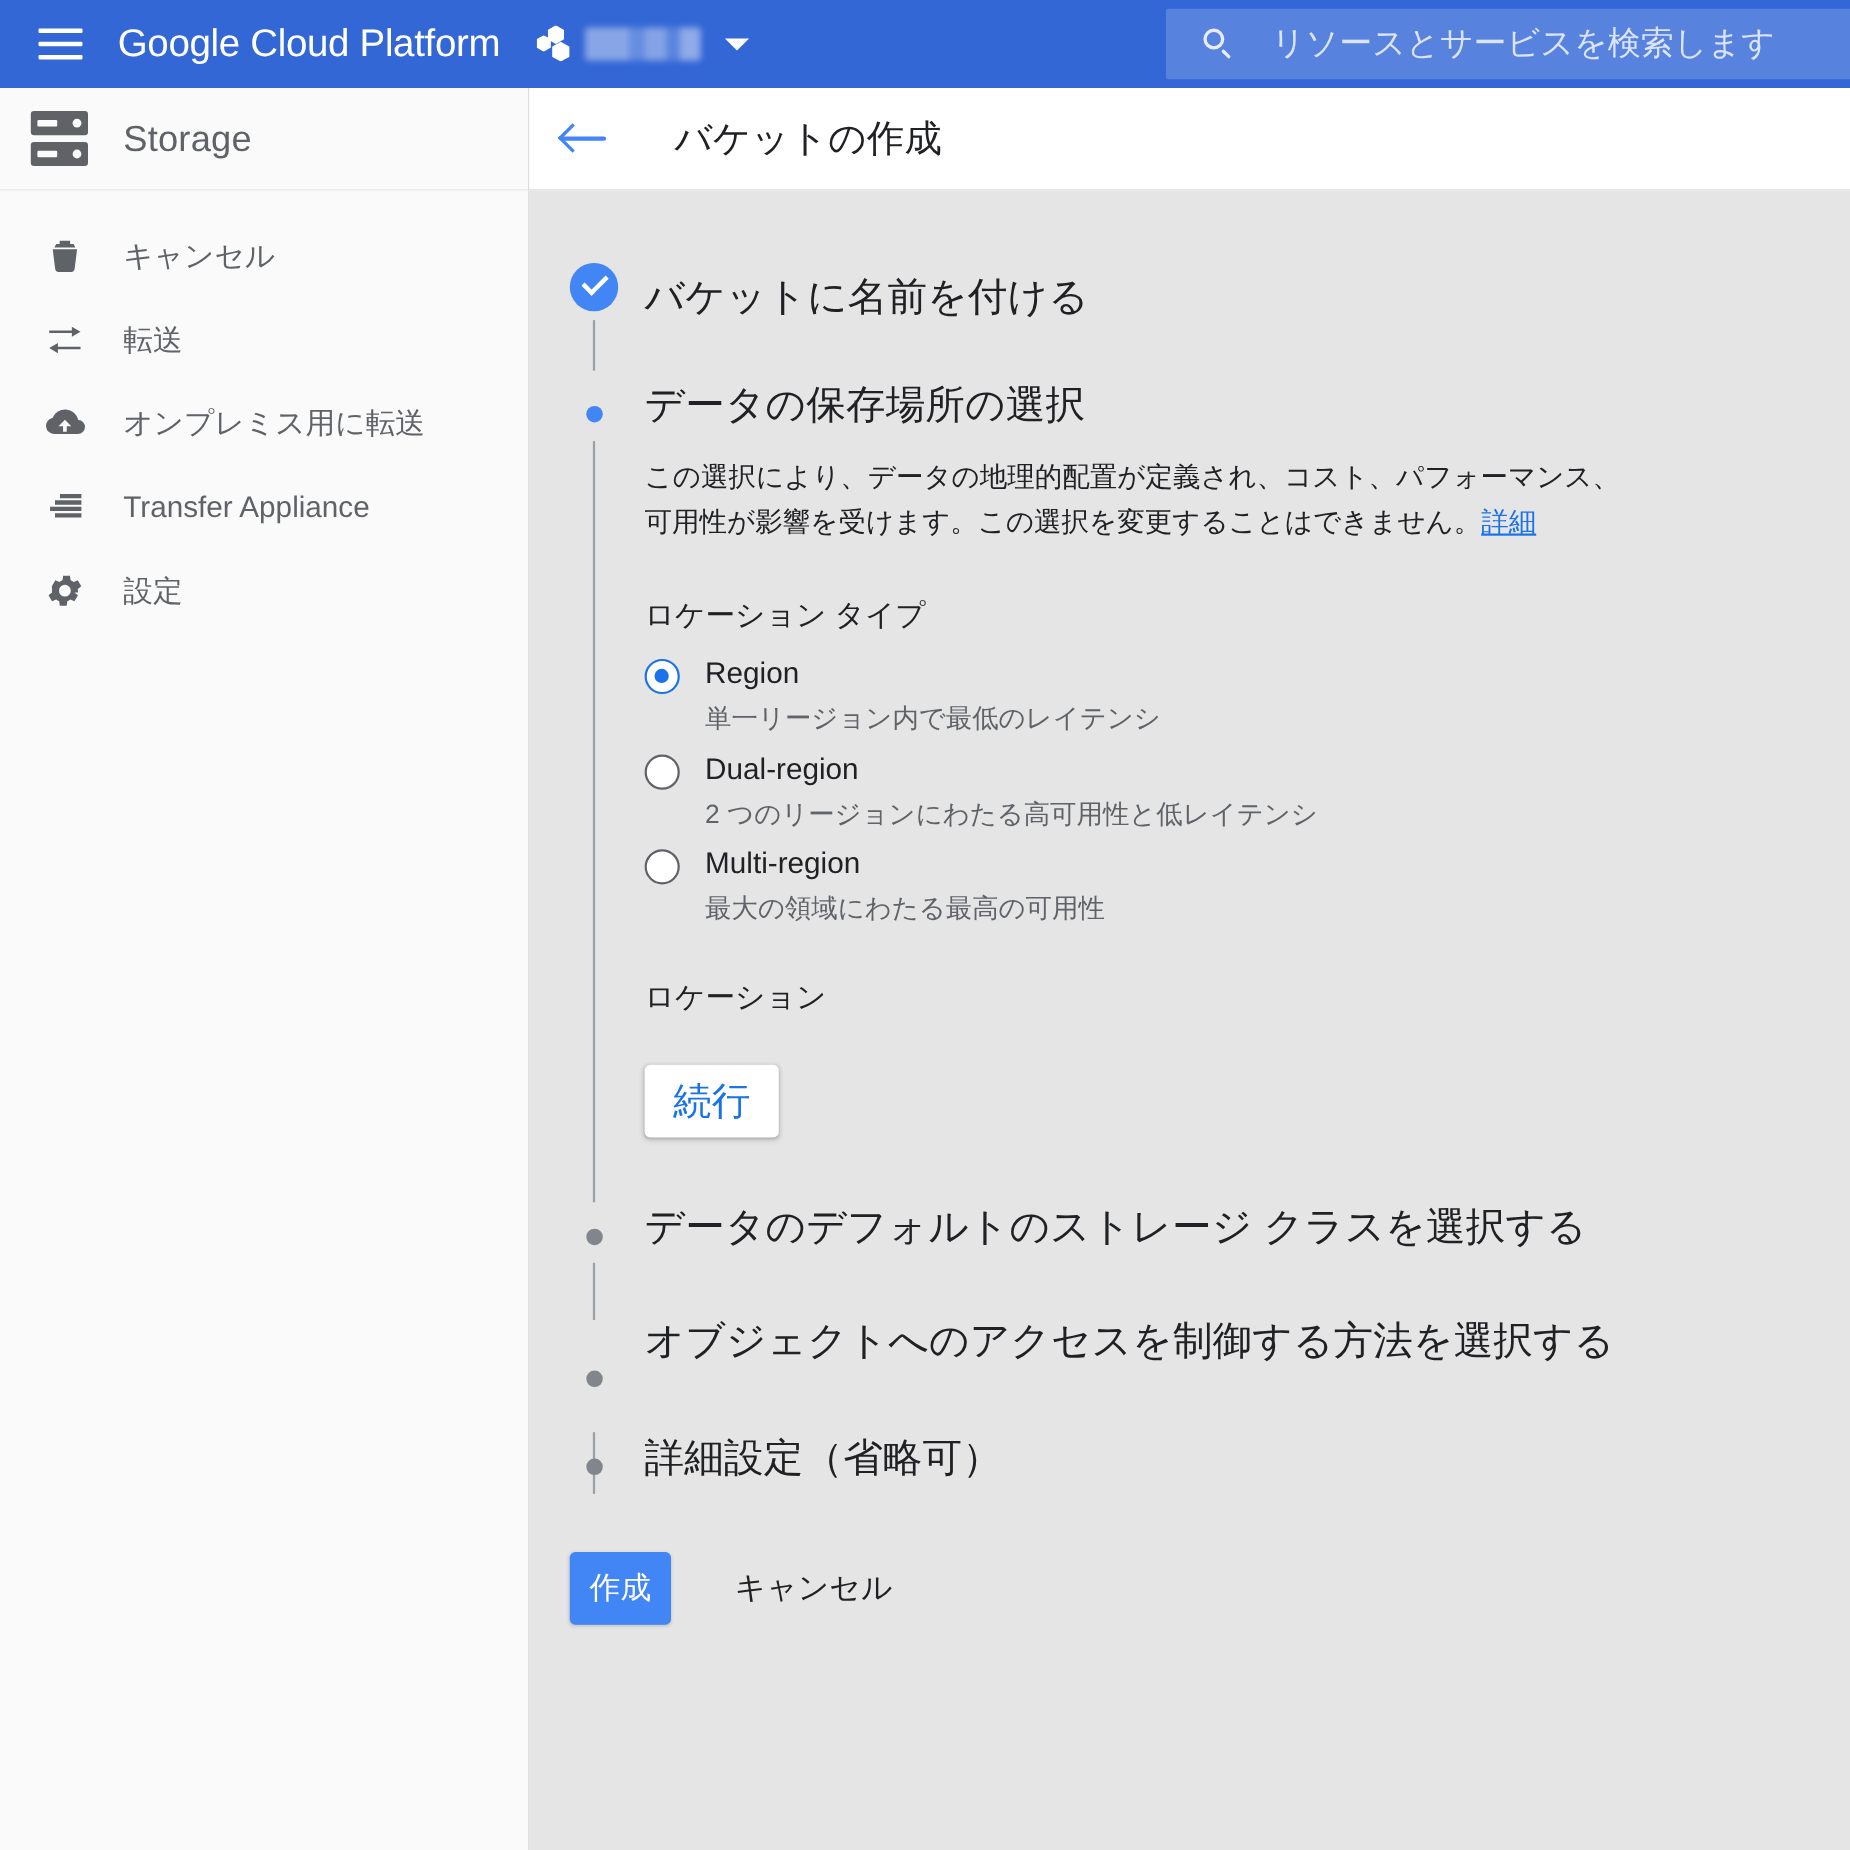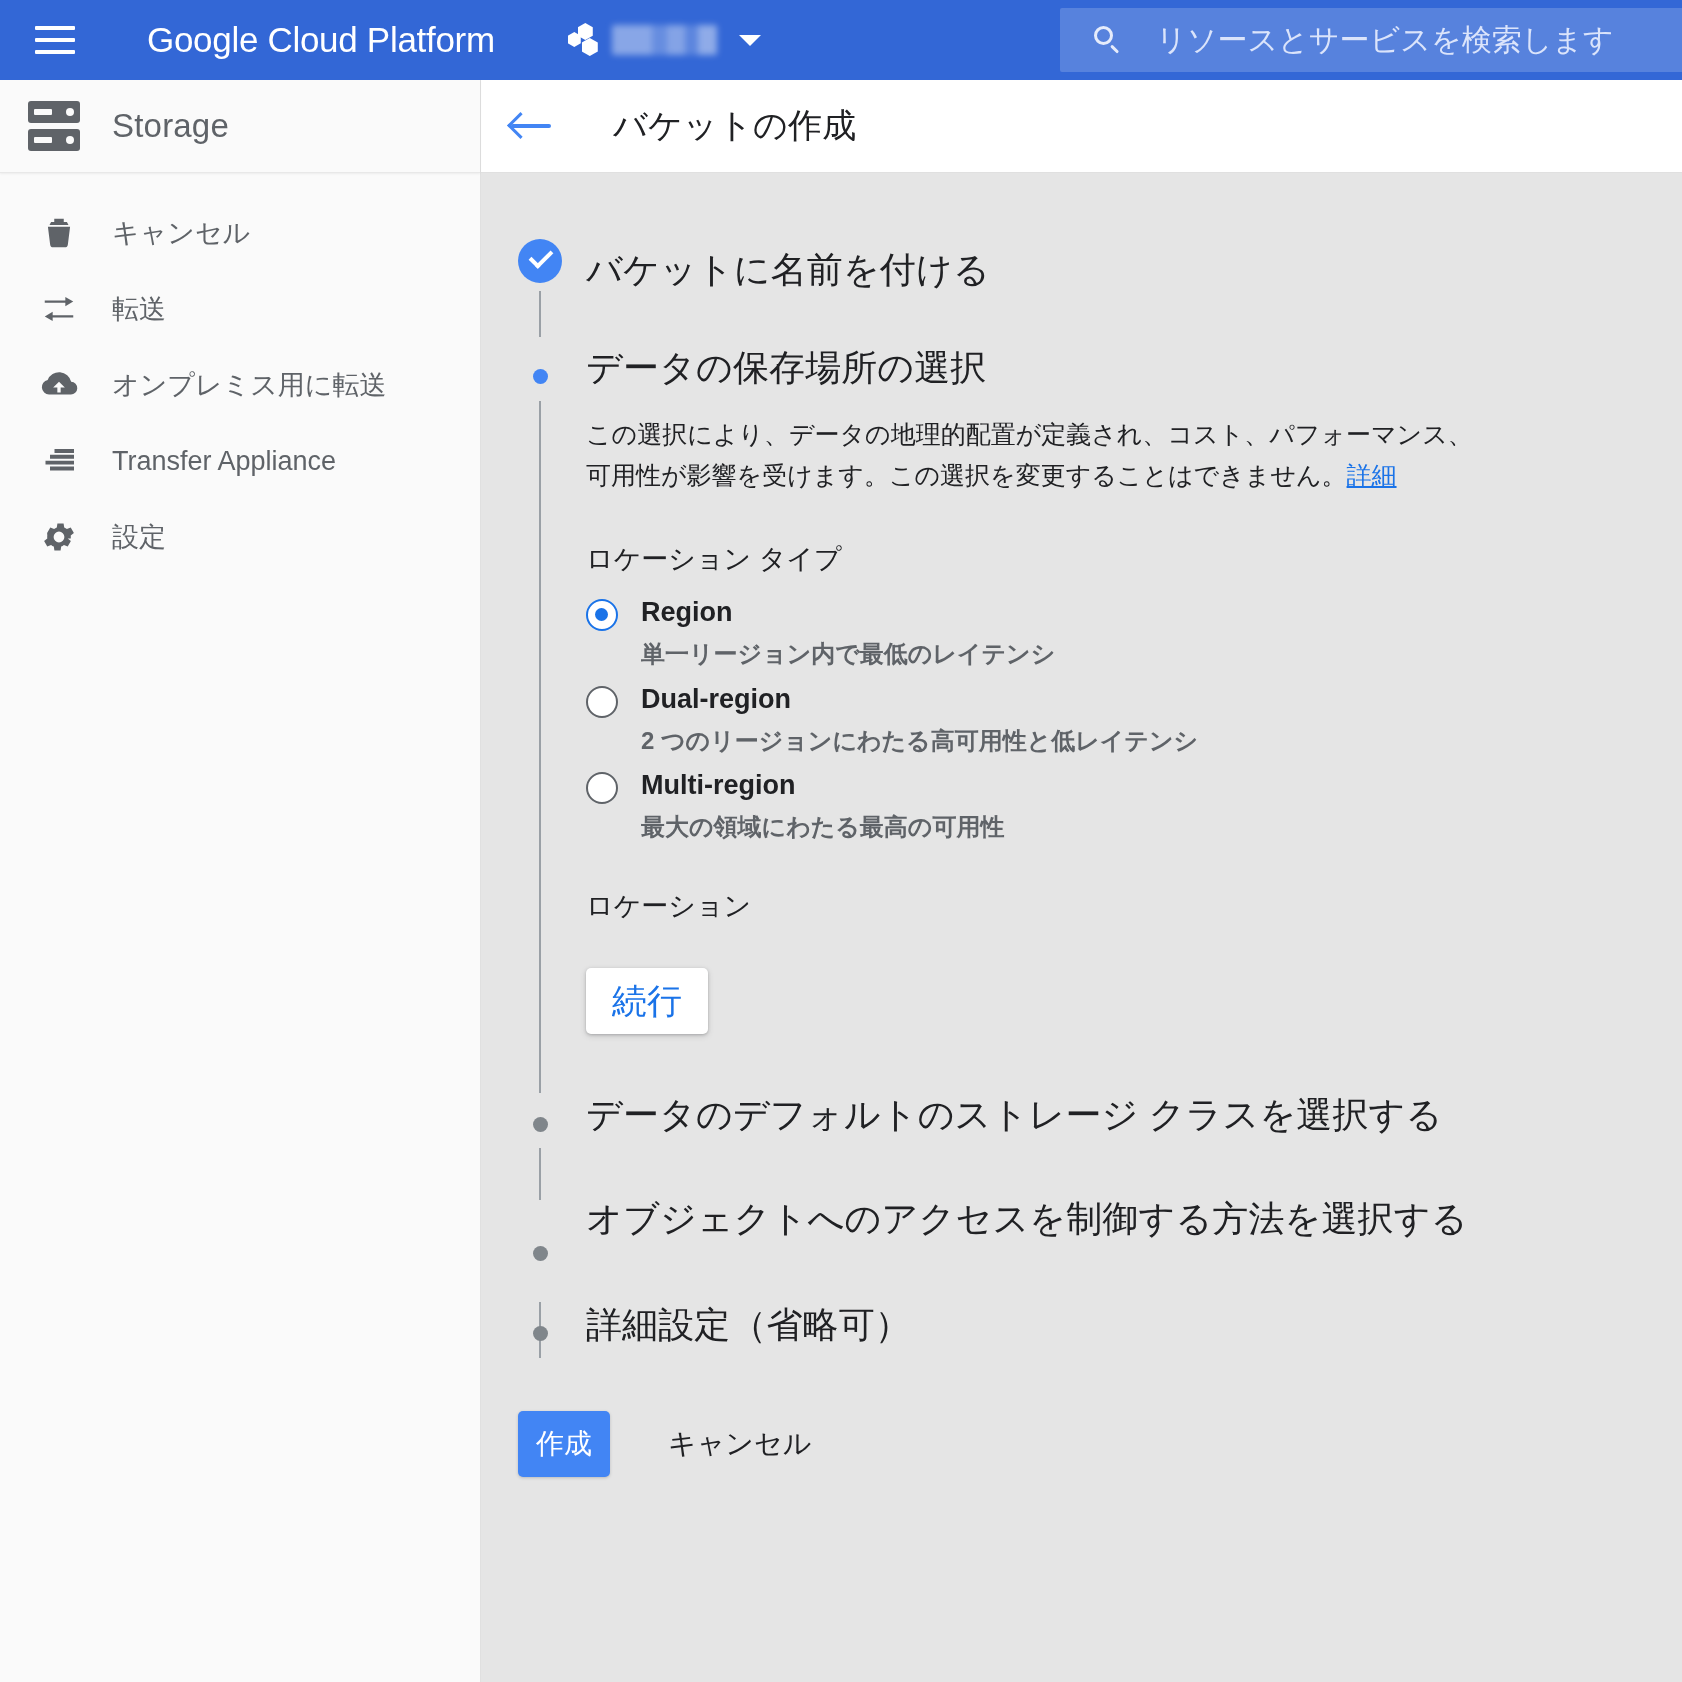--- a/index.html
+++ b/index.html
@@ -13,21 +13,20 @@
     -webkit-font-smoothing: antialiased;
   }
 
   
   .topbar {
     position: absolute; top: 0; left: 0;
     width: 1682px; height: 80px;
     background: #3367d6;
     display: flex; align-items: center;
     z-index: 30;
-    gap: 40px;
   }
   .hamburger {
     width: 44px; height: 44px;
     margin-left: 33px;
     display: flex; flex-direction: column;
     justify-content: center; align-items: center;
     cursor: pointer;
   }
   .hamburger i {
     display: block;
@@ -253,21 +252,21 @@
     max-width: 900px;
   }
   .desc a { color: #1a73e8; text-decoration: underline; }
 
   .sub-label {
     margin-top: 46px;
     font-size: 27px; color: #202124;
     font-weight: 500;
   }
 
-  .radio-group { margin-top: 18px; font-weight: bold; }
+  .radio-group { margin-top: 18px; }
   .radio-row { display: flex; align-items: flex-start; cursor: pointer; margin-top: 12px; }
   .radio-row:first-child { margin-top: 0; }
   .radio-mark {
     margin-top: 4px;
     width: 32px; height: 32px; border-radius: 50%;
     border: 2.6px solid #5f6368;
     flex: none;
     position: relative;
     background: #fff;
   }

